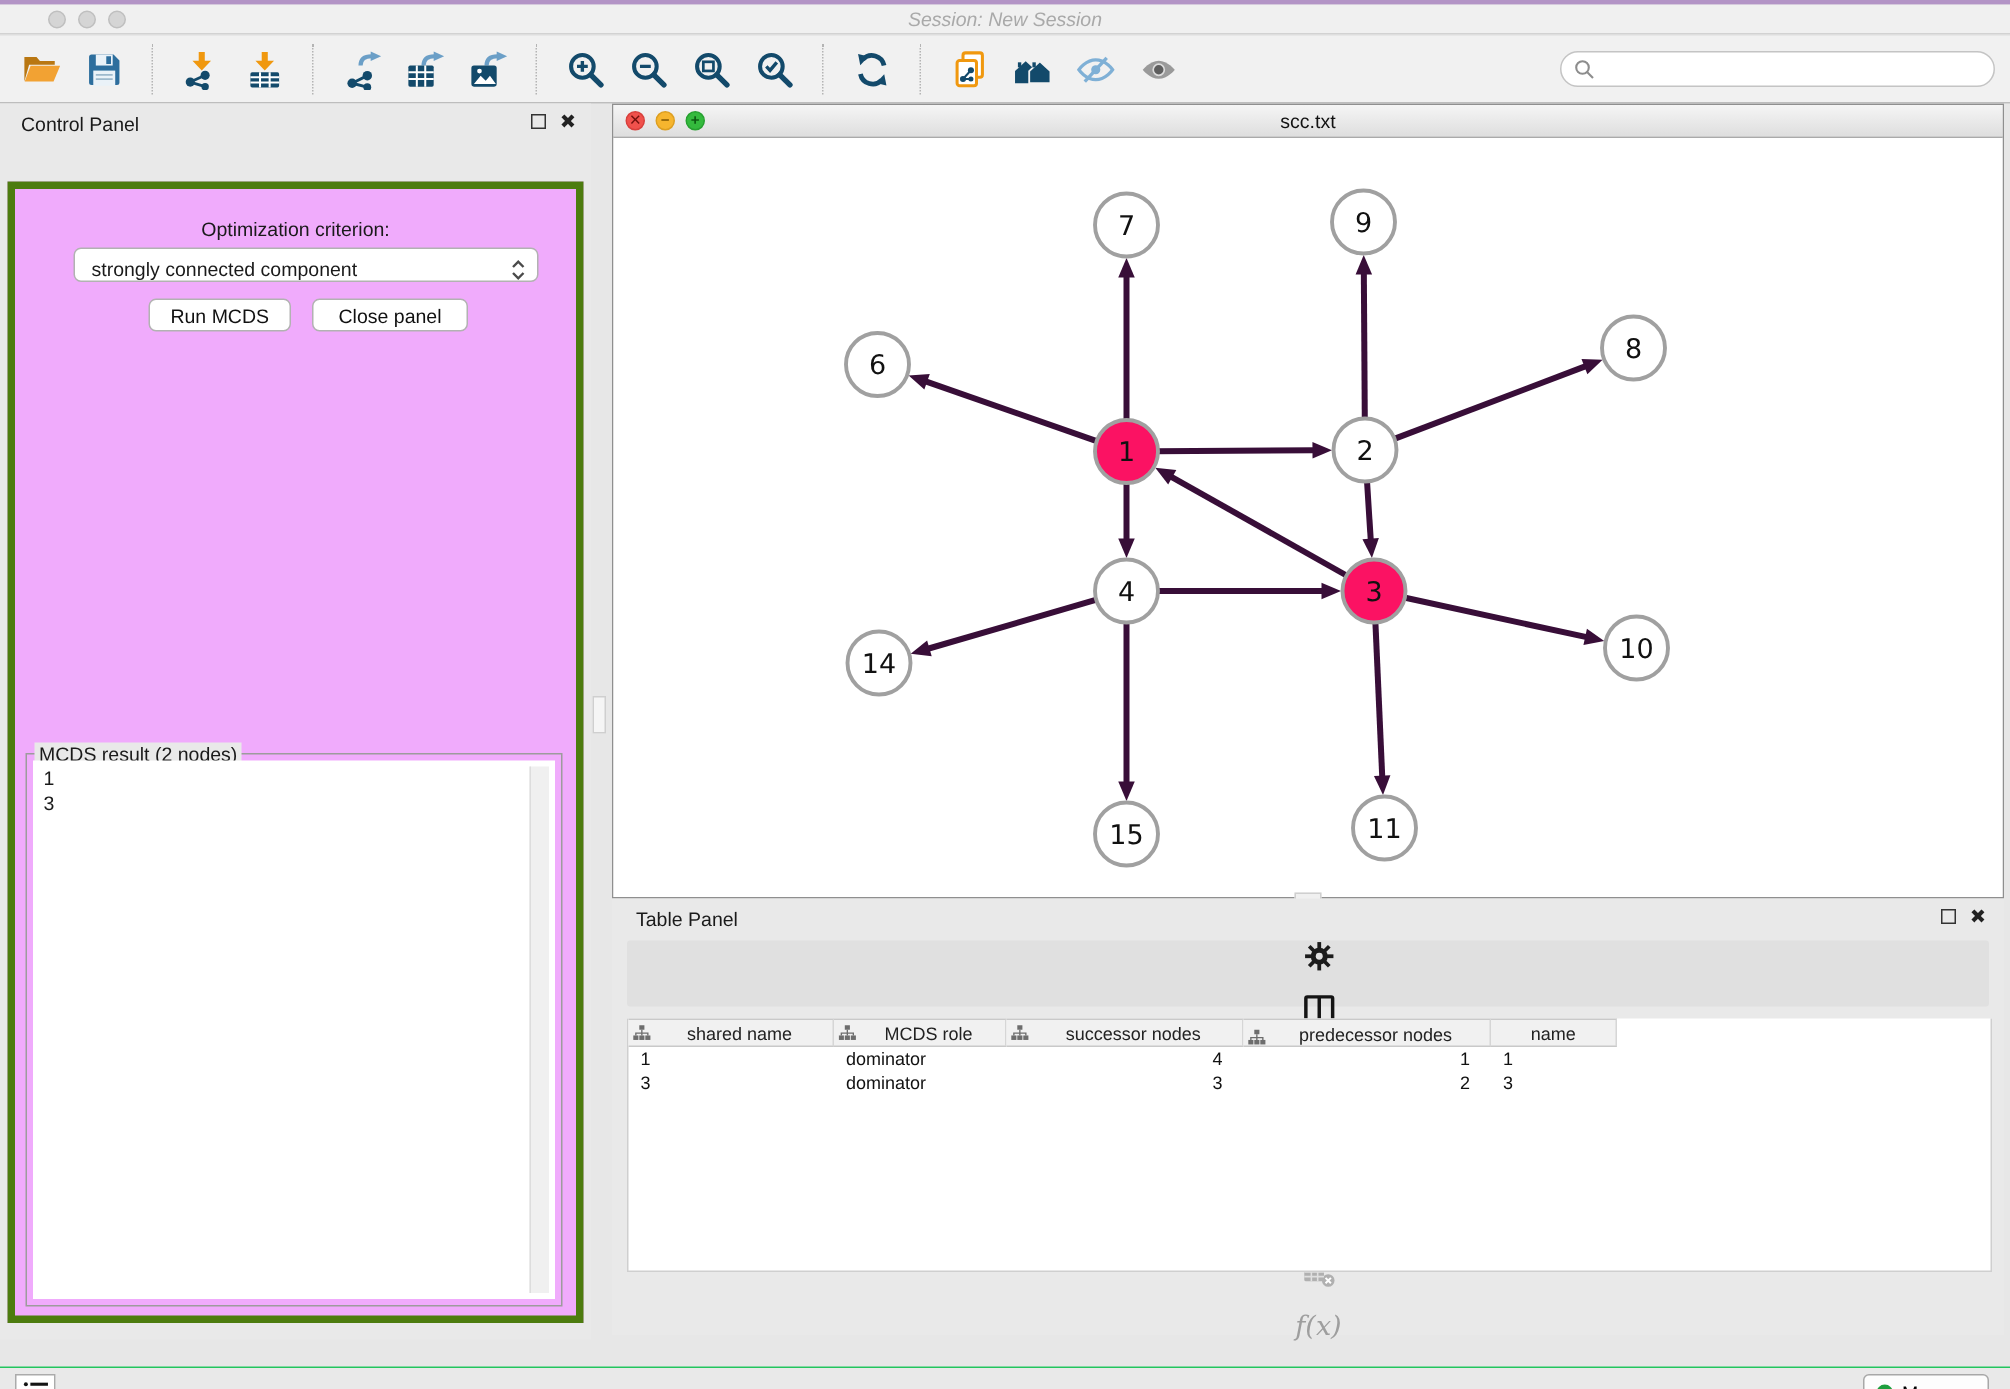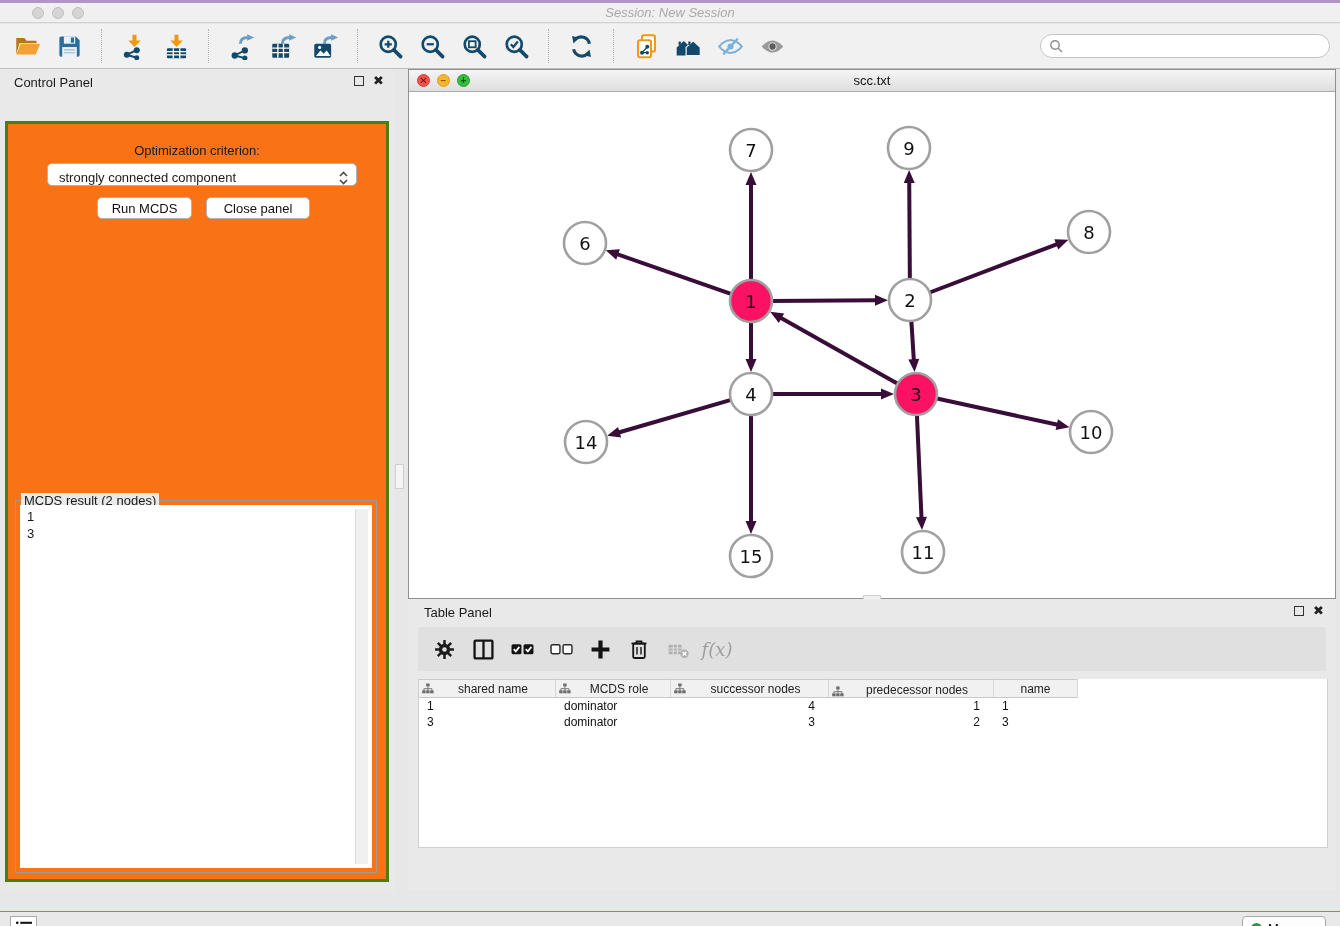--- a/index.html
+++ b/index.html
@@ -35,21 +35,21 @@
   .ph-icons { position:absolute; right:10px; top:7px; display:flex; gap:9px; align-items:center; }
   .float-ico { width:10px; height:10px; border:1.6px solid #333; display:inline-block; cursor:pointer; }
   .close-ico { font-size:13px; font-weight:bold; color:#222; line-height:10px; cursor:pointer; }
   .cp-tabs { position:absolute; left:78px; top:31px; display:flex; height:21px; }
   .cp-tab, .tp-tab { border:1px solid #bdbdbd; border-left:none; background:#fff; padding:2px 13px;
     font-size:13px; color:#111; display:flex; align-items:center; cursor:pointer; }
   .cp-tab:first-child, .tp-tab:first-child { border-left:1px solid #bdbdbd; border-radius:4px 0 0 4px; }
   .cp-tab:last-child, .tp-tab:last-child { border-radius:0 4px 4px 0; }
   .cp-tab.active { background:#e4e4e4; color:#b2b2b2; }
   .cp-content { position:absolute; left:5px; right:5px; top:52px; bottom:11px;
-    background:#f97316; border:3px solid #4d7c0f; }
+    background:#f0abfc; border:5px solid #4d7c0f; }
   .opt-label { position:absolute; top:19px; left:0; right:0; text-align:center; font-size:13px; }
   .select { position:absolute; top:39px; left:39px; width:310px; height:23px; background:#fff;
     border:1px solid #b2b2b2; border-radius:5px; display:flex; align-items:flex-end;
     padding:0 8px 0 11px; cursor:pointer; }
   .select span { flex:1; font-size:13px; }
   .btn { position:absolute; height:22px; background:#fff; border:1px solid #b2b2b2; border-radius:5px;
     font-size:13px; font-family:inherit; cursor:pointer; color:#111; }
   .result-group { position:absolute; left:7px; right:9px; top:376px; bottom:6px;
     border:1px solid #9c9c9c; }
   .result-label { position:absolute; top:-8px; left:5px; background:#e9e9e9; padding:0 3px; font-size:13px; }
@@ -73,21 +73,21 @@
   .light.yellow { background:#f6b52e; border:1px solid #dd9f21; color:#895e05; }
   .light.green { background:#34ba3d; border:1px solid #27a130; color:#0c5a12; }
   .nw-title { position:absolute; left:0; right:0; top:3px; text-align:center; font-size:13px; color:#111; }
   .nw-canvas { position:absolute; top:22px; left:0; right:0; bottom:0; background:#fff; }
   .nw-canvas svg { width:100%; height:100%; }
   .h-grip { position:absolute; bottom:-4px; left:50%; margin-left:-9px; width:18px; height:7px;
     background:#f0f0f0; border:1px solid #cfcfcf; cursor:row-resize; }
   
   .tpanel { position:absolute; left:408px; right:4px; top:596px; bottom:36px; background:#e9e9e9; }
   .tp-toolbar { position:absolute; top:28px; left:10px; right:10px; height:44px; background:#e0e0e0;
-    border-radius:2px; display:flex; align-items:center; gap:15px; padding-left:14px; }
+    border-radius:2px; display:flex; align-items:center; gap:15px; padding-left:14px;flex-direction:column; }
   .tpi { width:24px; height:24px; border:none; background:transparent; display:flex;
     align-items:center; justify-content:center; cursor:pointer; }
   .fx { font-family:"DejaVu Serif","Liberation Serif",serif; font-style:italic; font-size:18px; color:#9e9e9e; }
   .table-wrap { position:absolute; top:80px; left:10px; right:8px; height:169px; background:#fff;
     border:1px solid #cfcfcf; border-top:none; }
   .thead { display:flex; height:19px; }
   .th { background:#f1f1f1; border-top:1px solid #c9c9c9; border-bottom:1px solid #c9c9c9;
     border-right:1px solid #d6d6d6; display:flex; align-items:center; padding:0 3px;
     font-size:12px; color:#222; cursor:pointer; }
   .th:first-child { border-left:none; }

